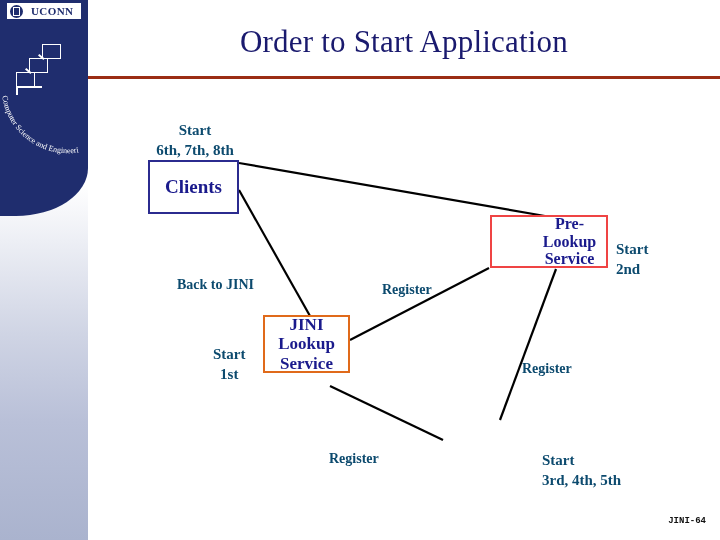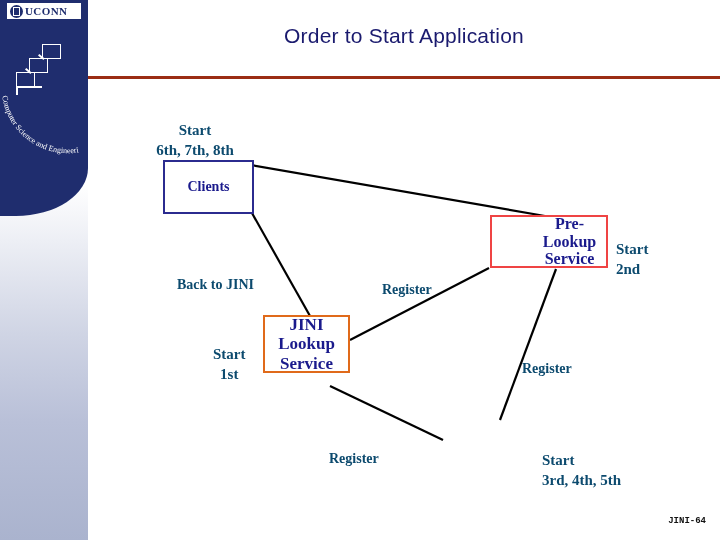--- a/index.html
+++ b/index.html
@@ -37,21 +37,21 @@
     border-bottom-right-radius: 72px 48px;
   }
   .uconn-bar {
     position: absolute;
     left: 6px; top: 2px;
     width: 76px; height: 18px;
     background: #ffffff;
     border: 1px solid #1f2d6e;
     display: flex;
     align-items: center;
-    gap: 2px;
+    gap: 8px;
     padding-left: 3px;
     box-sizing: border-box;
   }
   .uconn-seal {
     width: 13px; height: 13px;
     border-radius: 50%;
     background: #1f2d6e;
     position: relative;
     flex: none;
   }
@@ -99,22 +99,22 @@
     width: 96px; height: 72px;
   }
   .arc-text svg { display: block; }
 
   
   .title {
     position: absolute;
     left: 88px; top: 24px;
     width: 632px;
     text-align: center;
-    font-family: Liberation Sans, sans-serif;
-    font-size: 21px;
+    font-family: Liberation Serif, serif;
+    font-size: 31px;
     color: #1a1a6e;
     letter-spacing: 0.2px;
   }
   .title-rule {
     position: absolute;
     left: 88px; top: 76px;
     width: 632px; height: 3px;
     background: #9b2d14;
   }
 
@@ -130,22 +130,21 @@
     font-weight: bold;
     color: #1a1a8c;
     background: #ffffff;
     line-height: 1.12;
     z-index: 3;
   }
   .node-clients {
     left: 148px; top: 160px;
     width: 91px; height: 54px;
     border: 2px solid #2b2b8f;
-    font-size: 14px;
-    margin-left: 15px;
+    font-size: 19px;
   }
   .node-prelookup {
     left: 490px; top: 215px;
     width: 118px; height: 53px;
     border: 2px solid #ef4444;
     font-size: 16px;
     padding-left: 41px;
   }
   .node-jini {
     left: 263px; top: 315px;

